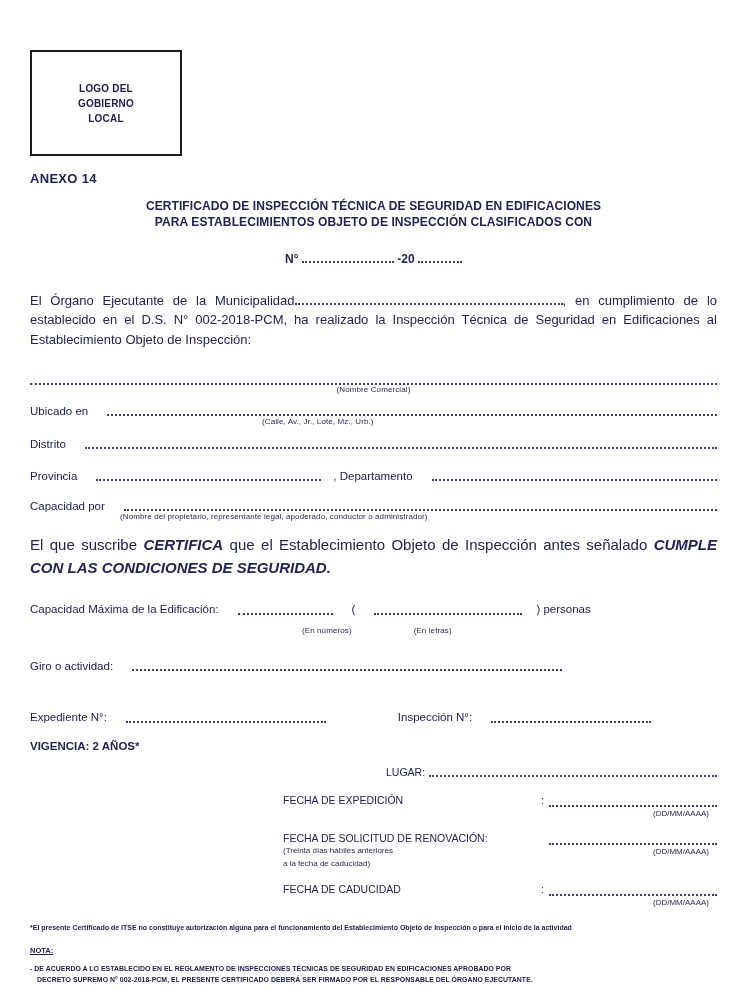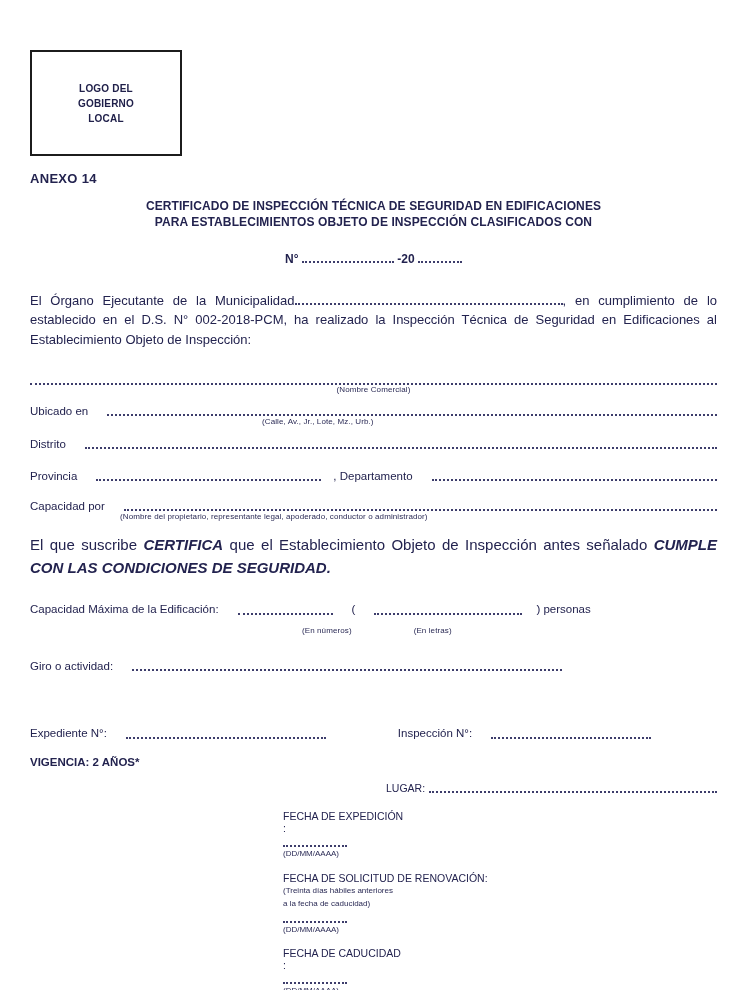--- a/index.html
+++ b/index.html
@@ -27,21 +27,21 @@
   .center{text-align:center;}
   .full-line{ border-bottom:2px dotted #3d3d6b;height:12px;margin-top:22px;}
   .frow{ display:flex;align-items:flex-end;font-size:11.5px;gap:12px;}
   .frow .lbl{ white-space:nowrap;padding-right:7px;}
   .fill{ flex:1;border-bottom:2px dotted #3d3d6b;height:12px;margin-bottom:1px;}
   .certify{ margin:13px 0 0 0;font-size:15px;line-height:1.5;text-align:justify;}
   .bi{font-weight:bold;font-style:italic;}
   .cap-row{display:flex;margin-top:11px;}
   .vigencia{font-weight:bold;font-size:11.5px;margin-top:17px;}
   .lugar-row{display:flex;align-items:flex-end;margin-left:356px;margin-top:11px;font-size:10.5px;}
-  .drow{display:flex;align-items:flex-start;margin-left:253px;font-size:10.5px;flex-direction:column;}
+  .drow{display:flex;align-items:flex-start;margin-left:253px;font-size:10.5px;}
   .dlbl-block{width:258px;flex-shrink:0;}
   .dlbl{font-size:10.5px;}
   .dnote{font-size:8px;line-height:1.35;margin-top:2px;color:#2a2a55;}
   .dcolon{width:8px;flex-shrink:0;font-size:10.5px;}
   .dline-wrap{flex:1;}
   .dline{border-bottom:2px dotted #3d3d6b;height:11px;}
   .dcap{font-size:8px;text-align:right;padding-right:8px;margin-top:2px;color:#2a2a55;}
   .firma{width:242px;margin-left:185px;margin-top:27px;text-align:center;}
   .firma-line{border-bottom:2px dotted #3d3d6b;height:11px;}
   .firma-cap{font-size:8.5px;margin-top:2px;}
@@ -120,21 +120,21 @@
   <div class="cap-row">
     <span class="caption" style="margin-left:272px">(En números)</span>
     <span class="caption" style="margin-left:62px">(En letras)</span>
   </div>
 
   <div class="frow" style="margin-top:22px">
     <span class="lbl">Giro o actividad:</span>
     <span class="fill" style="max-width:430px"></span>
   </div>
 
-  <div class="frow" style="margin-top:54px">
+  <div class="frow" style="margin-top:38px">
     <span class="lbl">Expediente N°:</span>
     <span class="line" style="width:200px"></span>
     <span style="width:48px"></span>
     <span class="lbl">Inspección N°:</span>
     <span class="line" style="width:160px"></span>
   </div>
 
   <div class="vigencia">VIGENCIA: 2 AÑOS*</div>
 
   <div class="lugar-row">

